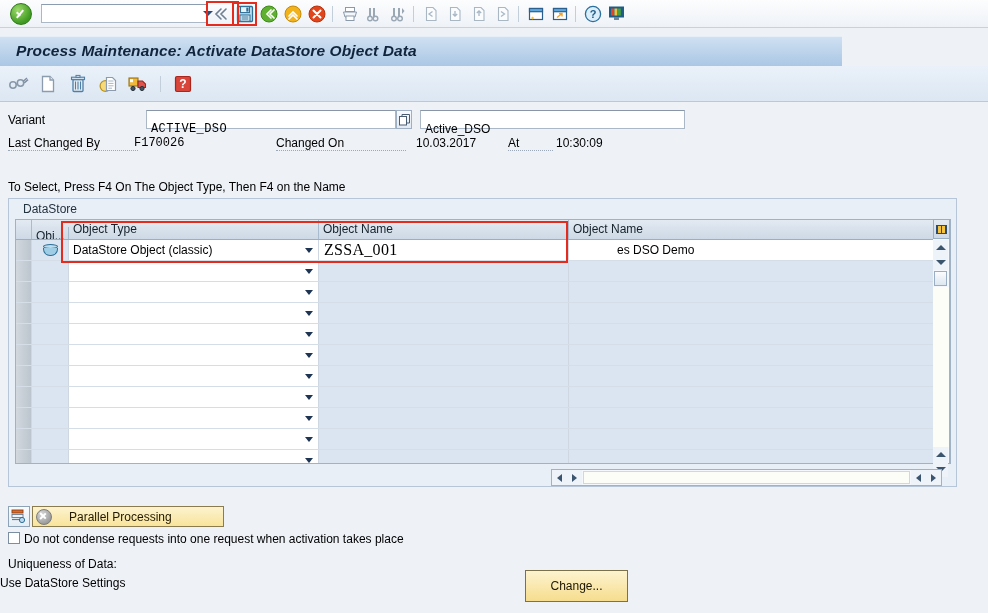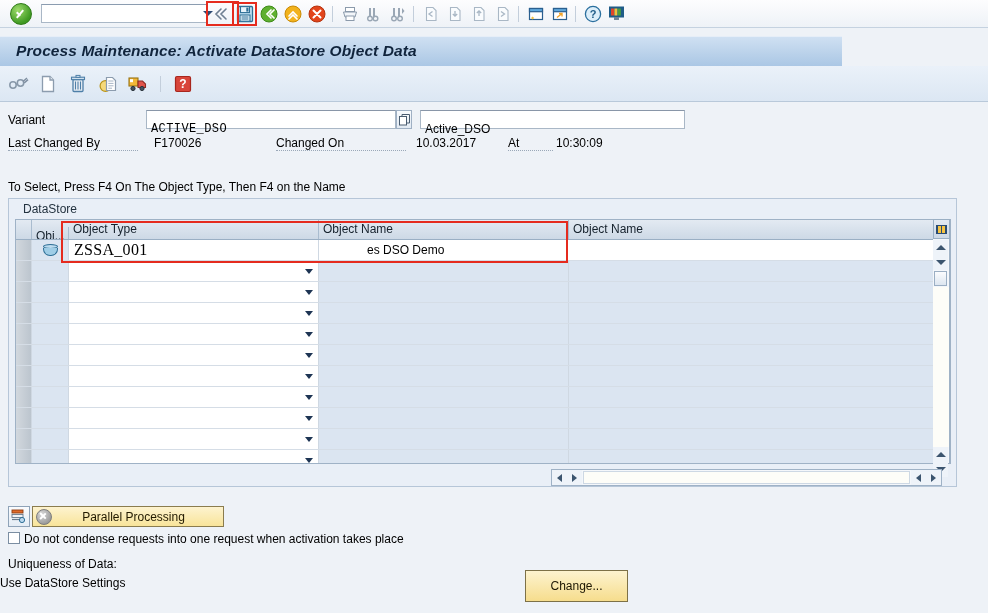--- a/index.html
+++ b/index.html
@@ -165,21 +165,21 @@
     background:linear-gradient(#fafcfe,#e4ecf5);border:1px solid #8fa3b8;box-sizing:border-box;
     display:flex;align-items:center;justify-content:center;}
   .pp-btn{position:absolute;left:32px;top:506px;width:192px;height:21px;
     background:linear-gradient(#fdf3cf,#f8e49a);border:1px solid #8a7c4e;box-sizing:border-box;
     display:flex;align-items:center;}
   .pp-x{width:14px;height:14px;border-radius:50%;margin-left:3px;flex:none;
     background:radial-gradient(circle at 35% 30%,#d9d9d9,#9a9a9a 75%);
     border:1px solid #7d7d7d;position:relative;}
   .pp-x:before,.pp-x:after{content:"";position:absolute;left:5px;top:2px;width:1.5px;height:8px;background:#fff;}
   .pp-x:before{transform:rotate(45deg);} .pp-x:after{transform:rotate(-45deg);}
-  .pp-lbl{flex:1;text-align:center;font-size:12px;color:#221a00;padding-right:8px;}
+  .pp-lbl{flex:1;text-align:left;font-size:12px;color:#221a00;padding-right:8px;padding-left:17px;}
 
   .cb{position:absolute;width:12px;height:12px;background:#fff;border:1px solid #7b8ea2;
     box-sizing:border-box;}
 
   .chg-btn{position:absolute;left:525px;top:570px;width:103px;height:32px;
     background:linear-gradient(#fdf3cf,#f6dd8d);border:1px solid #7d7147;box-sizing:border-box;
     display:flex;align-items:center;justify-content:center;font-size:12px;color:#1d1704;}
 
   
   .anno{position:absolute;border:2px solid #e52b1e;box-sizing:border-box;pointer-events:none;z-index:9;}
@@ -385,21 +385,21 @@
       <rect x="0.5" y="2.5" width="7" height="8.5" fill="#fff" stroke="#4a5c70" stroke-width="1"></rect>
       <path d="M3 2.5 V0.5 H10.5 V9 H7.5" fill="none" stroke="#4a5c70" stroke-width="1"></path>
     </svg>
   </div>
 
   <div class="fld" style="left:420px;top:110px;width:265px;height:19px;">
     <input type="text" value="Active_DSO" style="">
   </div>
 
   <div class="lbl dotted-u" style="left:8px;top:136px;width:130px;">Last Changed By</div>
-  <div class="lbl" style="left:154px;top:136px;">F170026</div>
+  <div class="lbl" style="left:134px;top:136px;font-family:Liberation Mono, monospace;">F170026</div>
 
   <div class="lbl dotted-u" style="left:276px;top:136px;width:130px;">Changed On</div>
   <div class="lbl" style="left:416px;top:136px;">10.03.2017</div>
 
   <div class="lbl dotted-u" style="left:508px;top:136px;width:45px;">At</div>
   <div class="lbl" style="left:556px;top:136px;">10:30:09</div>
 
   <div class="hint">To Select, Press F4 On The Object Type, Then F4 on the Name</div>
 
   <div class="grp">
@@ -414,20 +414,26 @@
         <div class="hc hdr-name">Object Name</div>
         <div class="hc hdr-name2">Object Name</div>
       </div>
 
       <div class="grow">
         <div class="gc c-sel"></div>
         <div class="gc c-obj">
           <span class="dbico">
               <span class="top"></span>
               <span class="bot"></span>
+            </span>
+        </div>
+        <div class="gc c-type">
+          <span class="tv">DataStore Object (classic)</span>
+          <span class="dd">
+              <span class="tri-sm"></span>
             </span>
         </div>
         <div class="gc c-name filled">
           <span class="nv">ZSSA_001</span>
         </div>
         <div class="gc c-name2 filled">
           <span class="nv2">es DSO Demo</span>
         </div>
       </div>
 

